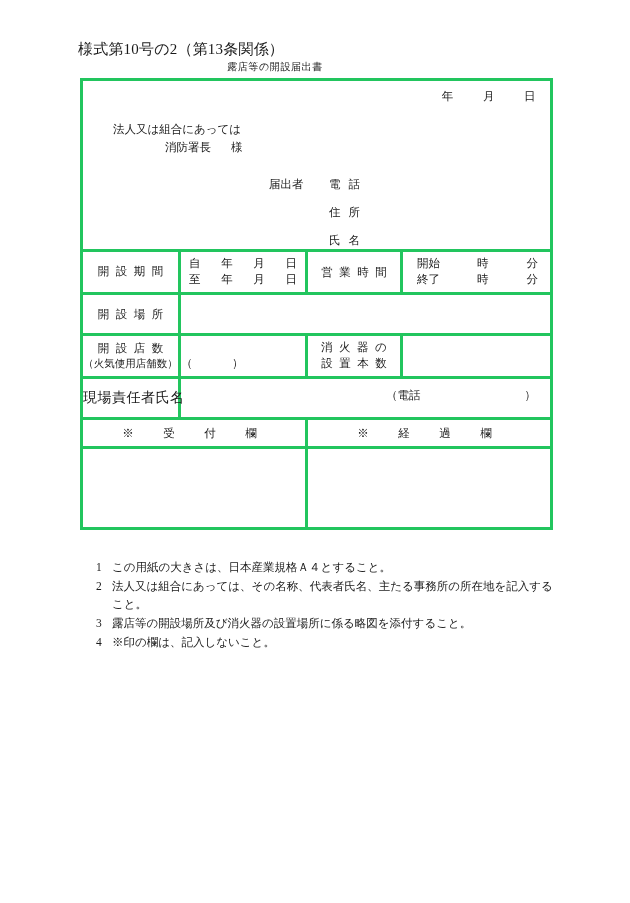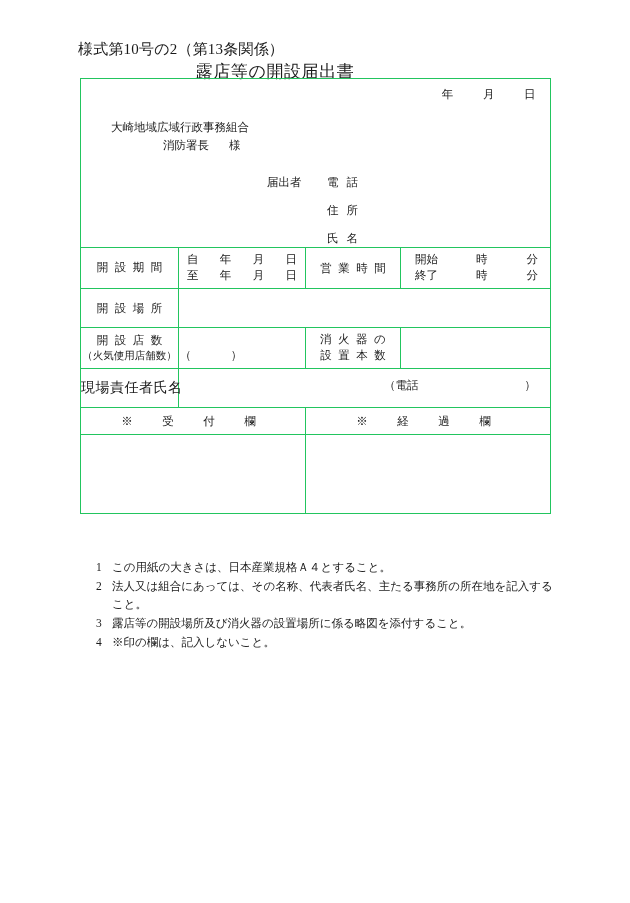--- a/index.html
+++ b/index.html
@@ -32,35 +32,35 @@
     font-size: 15px;
     letter-spacing: 0.2px;
     white-space: nowrap;
   }
   .form-title {
     position: absolute;
     left: 0;
     top: 60px;
     width: 550px;
     text-align: center;
-    font-size: 17px;
+    font-size: 10px;
     letter-spacing: 0.6px;
   }
 
   
   .tbl {
     position: absolute;
     left: 80px;
     top: 78px;
     width: 470px;
     border-collapse: collapse;
     table-layout: fixed;
   }
   .tbl td {
-    border: 1px solid #22c55e;
+    border: 3px solid #22c55e;
     padding: 0;
     vertical-align: middle;
     font-size: 11.5px;
   }
 
   
   .head-cell {
     height: 168px;
     position: relative;
     vertical-align: top;
@@ -277,21 +277,21 @@
       <tr>
         <td class="head-cell" colspan="4">
 
           <div class="date-line">
             <span>年</span>
             <span>月</span>
             <span>日</span>
           </div>
 
           <div class="addressee">
-            <div>大崎地域広域行政事務組合</div>
+            <div>法人又は組合にあっては</div>
             <div class="line2"><span>消防署長</span><span class="hon">様</span></div>
           </div>
 
           <div class="applicant">
             <div class="row">
               <span class="lbl">届出者</span>
               <span class="fld">電話</span>
             </div>
             <div class="row indent">
               <span class="fld">住所</span>

